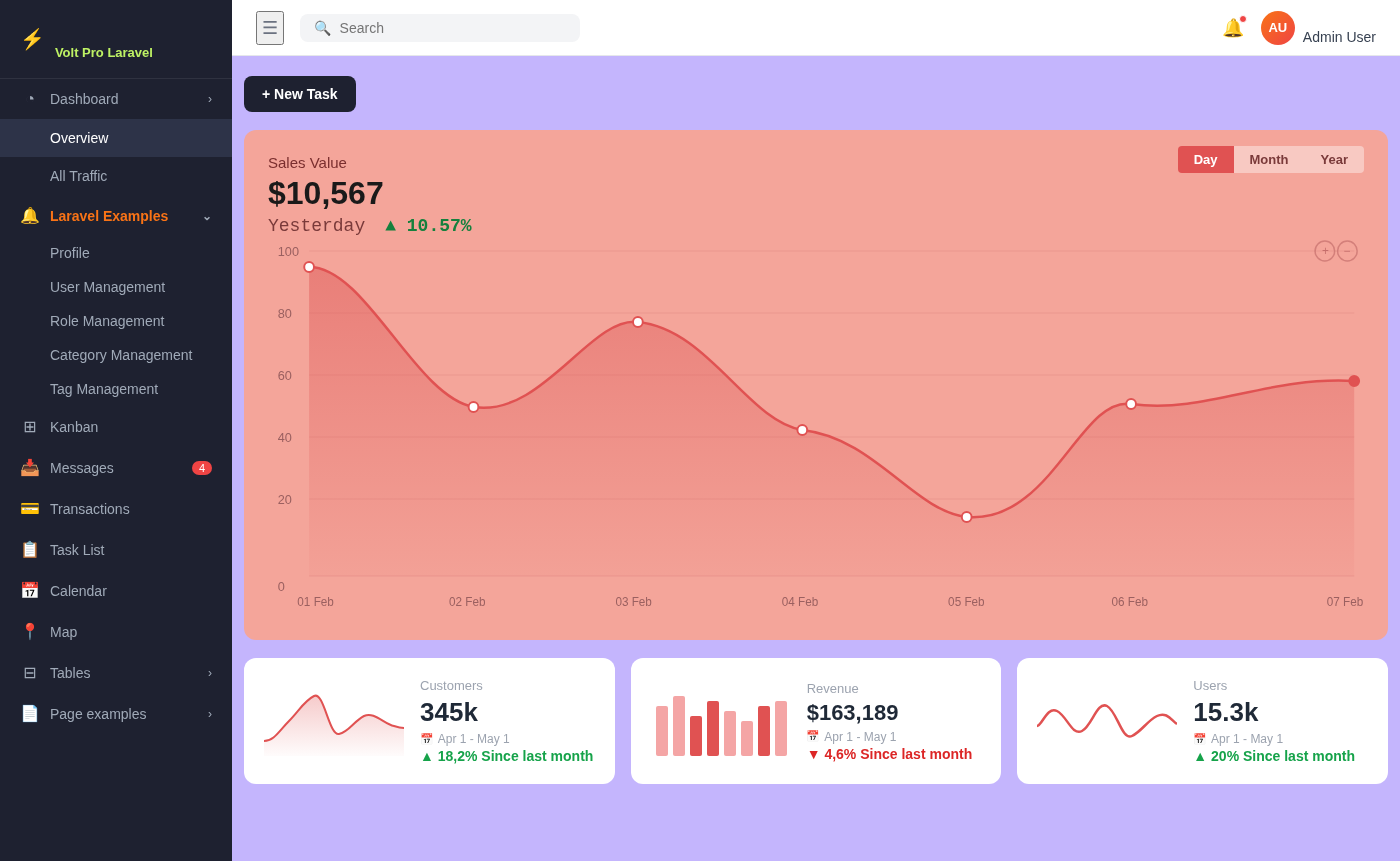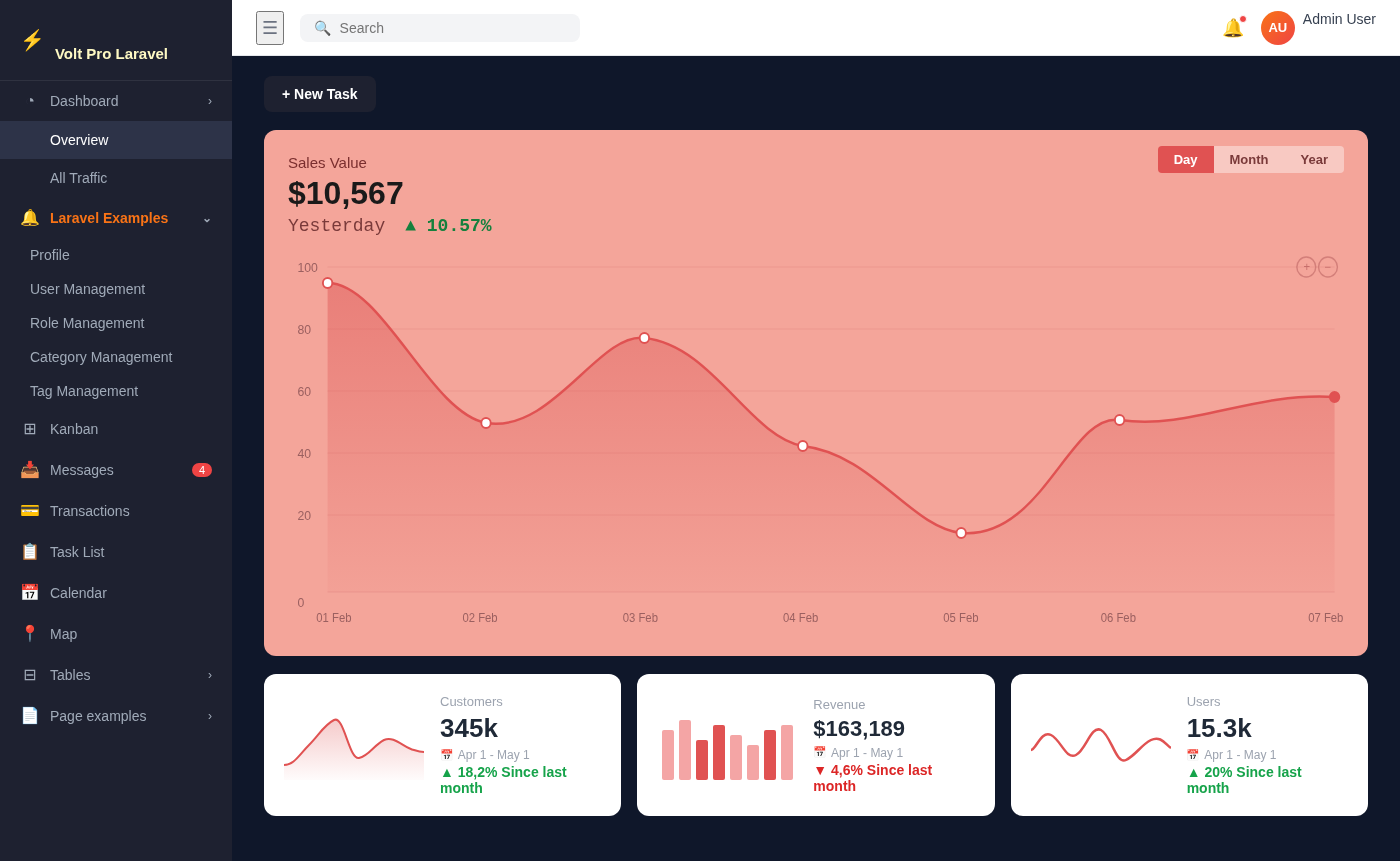--- a/index.html
+++ b/index.html
@@ -2,65 +2,65 @@
 <html><head>
   <meta charset="utf-8">
   <style>
     * { margin: 0; padding: 0; box-sizing: border-box; }
     body { font-family: -apple-system, BlinkMacSystemFont, 'Segoe UI', sans-serif; display: flex; height: 861px; overflow: hidden; background: #f0f2f5; }
 
     
     .sidebar { width: 232px; background: #1e2130; color: #fff; display: flex; flex-direction: column; height: 100%; overflow-y: auto; flex-shrink: 0; }
     .sidebar-brand { display: flex; align-items: center; gap: 10px; padding: 18px 20px; border-bottom: 1px solid rgba(255,255,255,0.08); }
     .brand-icon { color: #f97316; font-size: 20px; }
-    .brand-name { font-size: 15px; font-weight: 700; color: #fef9c3; margin-top: 27px; }
+    .brand-name { font-size: 13px; font-weight: 700; color: #bef264; margin-top: 27px; }
     .nav-item { display: flex; align-items: center; gap: 10px; padding: 11px 20px; cursor: pointer; color: #a0aab8; font-size: 14px; position: relative; }
     .nav-item.active { background: #2d3348; color: #fff; }
     .nav-item .nav-icon { font-size: 16px; width: 20px; text-align: center; }
     .nav-item .nav-label { flex: 1; }
     .nav-item .arrow { font-size: 12px; }
     .nav-badge { background: #ef4444; color: #fff; border-radius: 10px; font-size: 11px; padding: 1px 6px; min-width: 20px; text-align: center; }
-    .nav-section-item { padding: 9px 20px 9px 30px; color: #a0aab8; font-size: 14px; cursor: pointer; }
+    .nav-section-item { padding: 9px 20px 9px 50px; color: #a0aab8; font-size: 14px; cursor: pointer; }
     .nav-laravel { display: flex; align-items: center; gap: 10px; padding: 11px 20px; color: #f97316; font-size: 14px; font-weight: 600; cursor: pointer; }
     .nav-laravel .nav-icon { font-size: 16px; width: 20px; text-align: center; }
     .nav-laravel .arrow { font-size: 12px; margin-left: auto; color: #a0aab8; }
 
     
     .main { flex: 1; display: flex; flex-direction: column; overflow: hidden; }
 
     
     .header { background: #fff; display: flex; align-items: center; padding: 0 24px; height: 56px; gap: 16px; border-bottom: 1px solid #e5e7eb; flex-shrink: 0; }
     .hamburger { font-size: 18px; color: #6b7280; cursor: pointer; padding: 4px; }
     .search-box { display: flex; align-items: center; background: #f3f4f6; border-radius: 8px; padding: 6px 14px; gap: 8px; width: 280px; }
     .search-icon { color: #9ca3af; font-size: 14px; }
     .search-input { border: none; background: transparent; outline: none; font-size: 14px; color: #374151; width: 100%; }
     .header-right { margin-left: auto; display: flex; align-items: center; gap: 16px; }
     .bell-btn { position: relative; cursor: pointer; font-size: 18px; color: #6b7280; }
     .bell-dot { position: absolute; top: -2px; right: -2px; width: 8px; height: 8px; background: #ef4444; border-radius: 50%; border: 1px solid #fff; }
-    .avatar-wrap { display: flex; align-items: flex-start; gap: 8px; cursor: pointer; }
+    .avatar-wrap { display: flex; align-items: flex-end; gap: 8px; cursor: pointer; }
     .avatar { width: 34px; height: 34px; border-radius: 50%; background: linear-gradient(135deg, #f97316, #ef4444); display: flex; align-items: center; justify-content: center; color: #fff; font-size: 13px; font-weight: 600; overflow: hidden; }
     .admin-name { font-size: 14px; color: #374151; font-weight: 500; }
 
     
-    .content { flex: 1; overflow-y: auto; padding: 20px 32px; background: #0f172a; }
+    .content { flex: 1; overflow-y: auto; padding: 20px 12px; background: #c4b5fd; }
 
     
     .new-task-btn { display: flex; align-items: center; gap: 6px; background: #1e2130; color: #fff; border: none; border-radius: 8px; padding: 10px 18px; font-size: 14px; font-weight: 600; cursor: pointer; margin-bottom: 18px; }
 
     
     .sales-card { background: #f4a59a; border-radius: 12px; padding: 24px; margin-bottom: 18px; position: relative; overflow: hidden; }
     .sales-title { font-size: 15px; color: #7a2e2e; font-weight: 500; }
     .sales-value { font-size: 32px; font-weight: 700; color: #1a1a1a; margin: 4px 0; }
     .sales-subtitle { font-size: 18px; color: #7a3a3a; display: flex; align-items: center; gap: 20px; font-family: Liberation Mono, monospace; }
     .sales-up { color: #15803d; font-weight: 600; }
     .time-controls { position: absolute; top: 16px; right: 24px; display: flex; border-radius: 4px; overflow: hidden; }
     .time-btn { padding: 6px 16px; font-size: 13px; font-weight: 600; cursor: pointer; border: none; }
     .time-btn.active { background: #e05252; color: #fff; }
     .time-btn:not(.active) { background: rgba(255,255,255,0.4); color: #7a3a3a; }
-    .chart-area { margin-top: 16px; position: relative; height: 380px; }
+    .chart-area { position: relative; height: 380px; }
 
     
     .bottom-cards { display: grid; grid-template-columns: 1fr 1fr 1fr; gap: 16px; }
     .metric-card { background: #fff; border-radius: 12px; padding: 20px; display: flex; align-items: center; gap: 16px; }
     .metric-mini-chart { width: 140px; height: 70px; flex-shrink: 0; }
     .metric-info { flex: 1; }
     .metric-label { font-size: 13px; color: #9ca3af; margin-bottom: 4px; }
     .metric-value { font-size: 26px; font-weight: 700; color: #1f2937; }
     .metric-range { font-size: 12px; color: #9ca3af; display: flex; align-items: center; gap: 4px; margin-top: 4px; }
     .metric-change { font-size: 14px; font-weight: 600; display: flex; align-items: center; gap: 3px; margin-top: 2px; }

